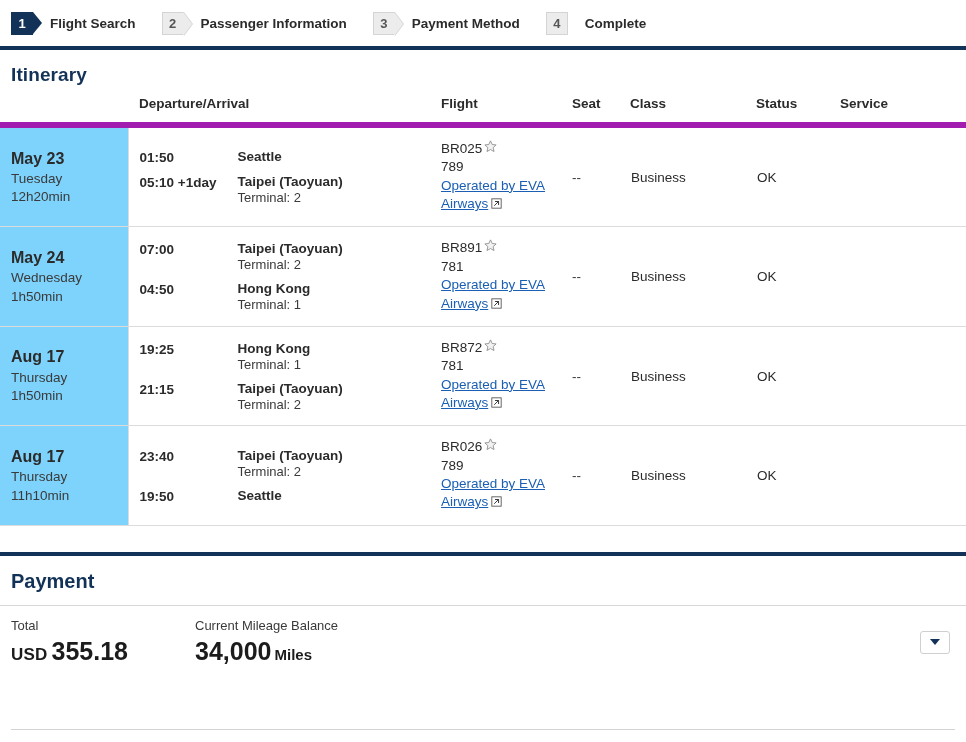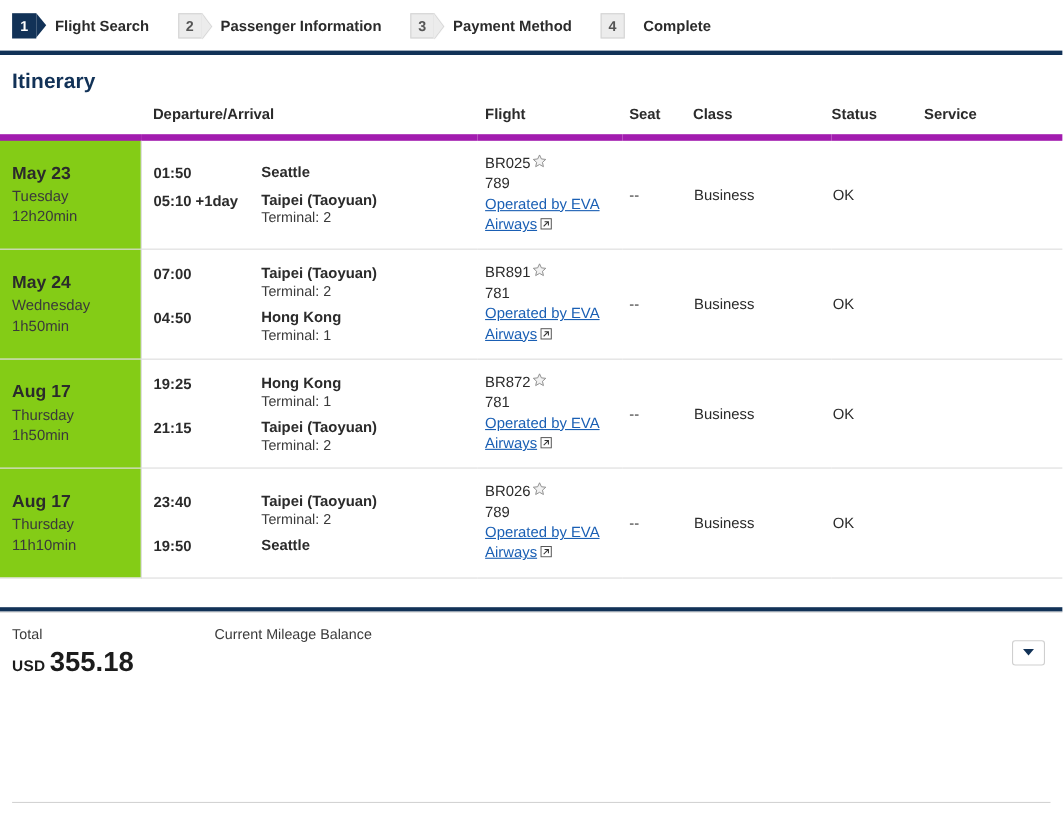--- a/index.html
+++ b/index.html
@@ -101,21 +101,21 @@
   .itin thead th.h-class { padding-left: 0px; }
   .itin thead th.h-status { padding-left: 0px; }
   .itin thead th.h-service { padding-left: 0px; }
 
   .itin tbody td {
     border-bottom: 1px solid #dcdcdc;
     vertical-align: middle;
     font-size: 13.5px;
   }
   td.cell-date {
-    background: #84cc16;
+    background: #7dd3fc;
     border-right: 1px solid #dcdcdc;
     padding: 12px 0 12px 11px;
     vertical-align: top;
     line-height: 1.38;
   }
   .d-date { font-size: 16px; font-weight: bold; color: #2b2b2b; }
   .d-day  { font-size: 13.5px; color: #3a3a3a; }
   .d-dur  { font-size: 13.5px; color: #3a3a3a; }
 
   td.cell-depart { padding: 12px 0 12px 11px; vertical-align: top; }
@@ -163,21 +163,21 @@
     padding: 12px 16px 0 11px;
     position: relative;
   }
   .pay-col { padding-right: 10px; }
   .pay-col.c1 { width: 194px; }
   .pay-col.c2 { width: 184px; }
   .pay-col.c3 { flex: 1; }
   .pay-label { font-size: 13px; color: #3a3a3a; margin-bottom: 4px; }
   .pay-big { font-size: 25px; font-weight: bold; color: #1c1c1c; line-height: 1.12; }
   .pay-unit { font-size: 15px; font-weight: bold; margin-left: 3px; }
-  .pay-cur  { font-size: 14px; font-weight: bold; margin-right: 4px; letter-spacing: .2px; }
+  .pay-cur  { font-size: 17px; font-weight: bold; margin-right: 4px; letter-spacing: .2px; }
   .pay-sub { font-size: 13px; color: #3a3a3a; margin-top: 4px; }
 
   .dropdown-btn {
     position: absolute;
     right: 16px; top: 25px;
     width: 30px; height: 23px;
     background: #ffffff;
     border: 1px solid #cfcfcf;
     border-radius: 3px;
     display: flex; align-items: center; justify-content: center;
@@ -388,33 +388,37 @@
         <td class="cell-seat">--</td>
         <td class="cell-class">Business</td>
         <td class="cell-status">OK</td>
         <td class="cell-service"></td>
       </tr>
     </tbody>
 </table>
 
 <div class="pay-wrap">
   <div class="rule-navy"></div>
+  <div class="pay-head">Payment</div>
   <div class="rule-thin"></div>
 
   <div class="pay-body">
 
     <div class="pay-col c2">
       <div class="pay-label">Total</div>
       <div class="pay-big">
         <span class="pay-cur">USD</span><span>355.18</span>
       </div>
     </div>
 
     <div class="pay-col c3">
       <div class="pay-label">Current Mileage Balance</div>
+      <div class="pay-big">
+        <span>34,000</span><span class="pay-unit">Miles</span>
+      </div>
     </div>
 
     <div class="dropdown-btn">
       <span class="caret"></span>
     </div>
   </div>
   <div class="bottom-rule"></div>
 </div>
 
 </body></html>

